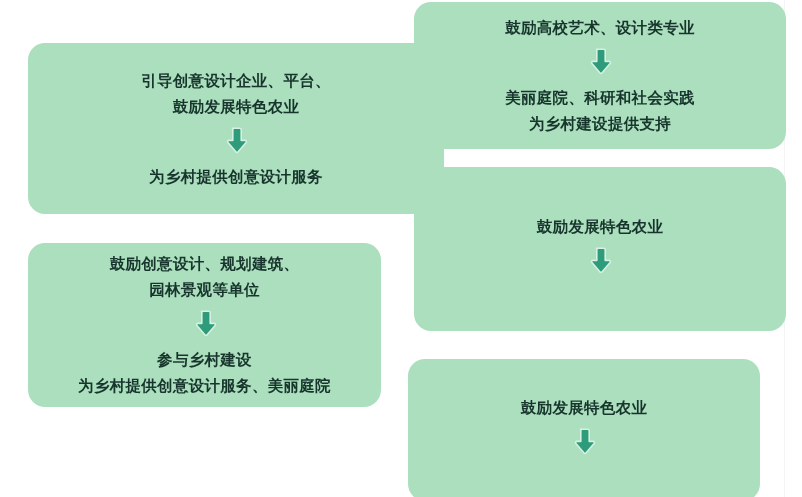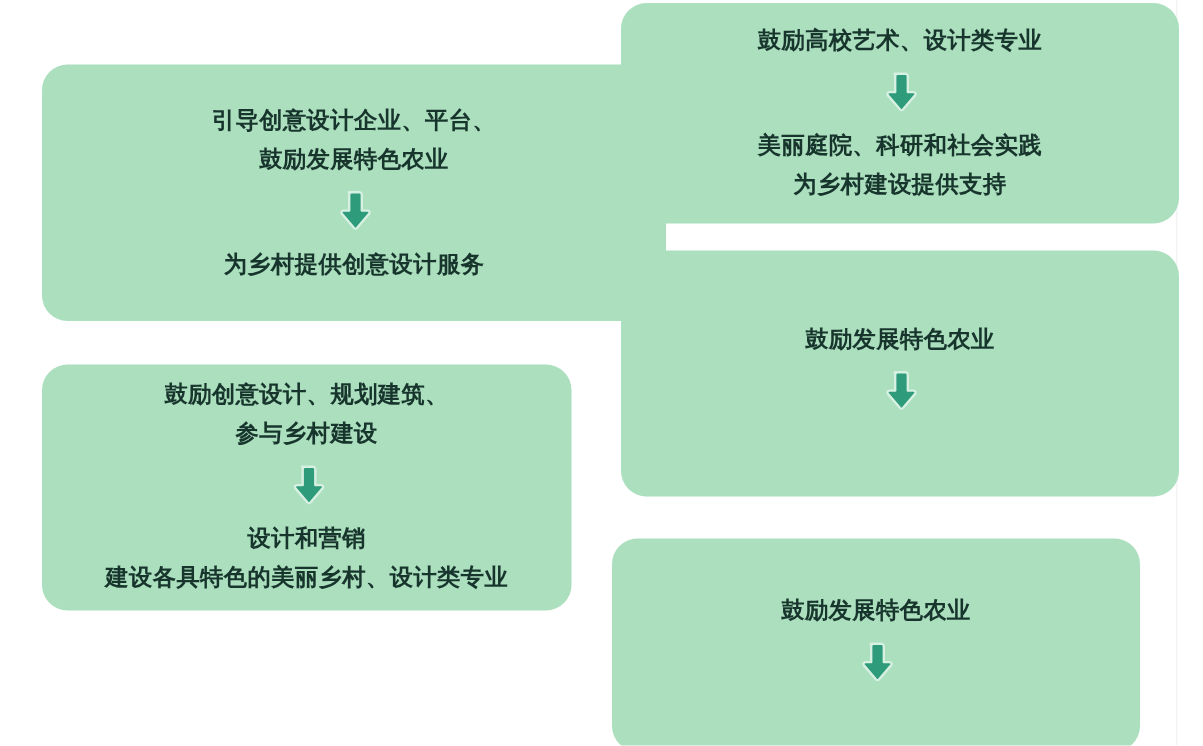--- a/index.html
+++ b/index.html
@@ -91,30 +91,30 @@
       </svg>
     </div>
     <div class="block">
       <div class="line">为乡村提供创意设计服务</div>
     </div>
   </div>
 
   <div class="card" id="card-l2">
     <div class="block">
       <div class="line">鼓励创意设计、规划建筑、</div>
-      <div class="line">参与乡村建设</div>
+      <div class="line">园林景观等单位</div>
     </div>
     <div class="arrow-wrap">
       <svg width="24" height="28" viewBox="0 0 24 28" aria-hidden="true">
         <path d="M8.4 1.2 h7.2 a1.6 1.6 0 0 1 1.6 1.6 v10.6 h3.9 a1.3 1.3 0 0 1 0.95 2.2 l-8.1 9.4 a1.3 1.3 0 0 1 -1.9 0 l-8.1 -9.4 a1.3 1.3 0 0 1 0.95 -2.2 h3.9 v-10.6 a1.6 1.6 0 0 1 1.6 -1.6 z" fill="#2e9b7a" stroke="#d6f0e2" stroke-width="1.6" stroke-linejoin="round"></path>
       </svg>
     </div>
     <div class="block">
-      <div class="line">设计和营销</div>
-      <div class="line">建设各具特色的美丽乡村、设计类专业</div>
+      <div class="line">参与乡村建设</div>
+      <div class="line">为乡村提供创意设计服务、美丽庭院</div>
     </div>
   </div>
 
   <div class="card" id="card-r1">
     <div class="block">
       <div class="line">鼓励高校艺术、设计类专业</div>
     </div>
     <div class="arrow-wrap">
       <svg width="24" height="28" viewBox="0 0 24 28" aria-hidden="true">
         <path d="M8.4 1.2 h7.2 a1.6 1.6 0 0 1 1.6 1.6 v10.6 h3.9 a1.3 1.3 0 0 1 0.95 2.2 l-8.1 9.4 a1.3 1.3 0 0 1 -1.9 0 l-8.1 -9.4 a1.3 1.3 0 0 1 0.95 -2.2 h3.9 v-10.6 a1.6 1.6 0 0 1 1.6 -1.6 z" fill="#2e9b7a" stroke="#d6f0e2" stroke-width="1.6" stroke-linejoin="round"></path>

